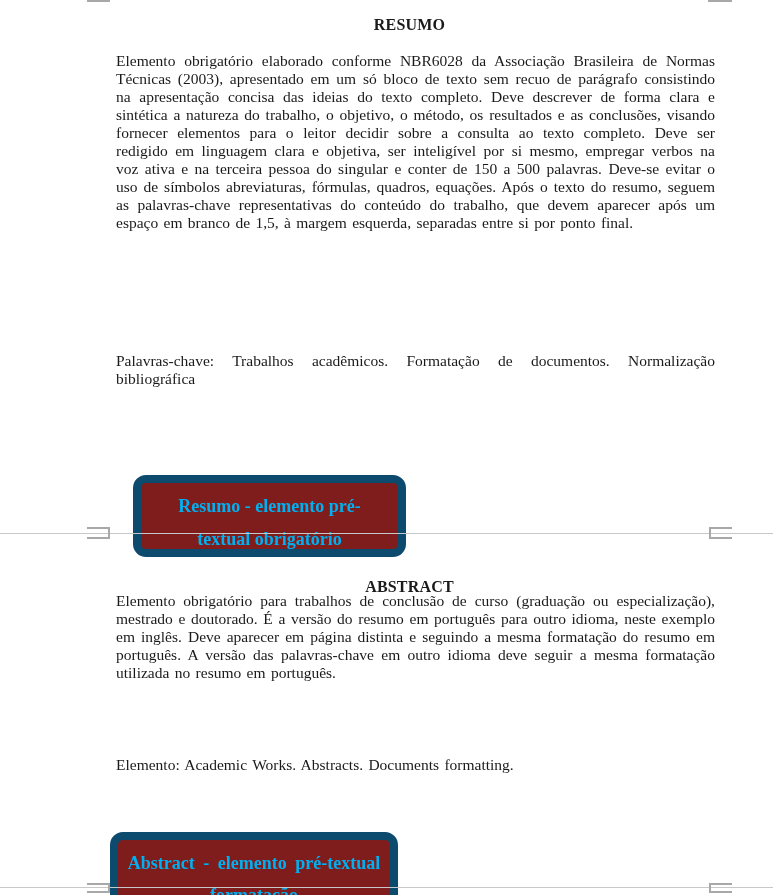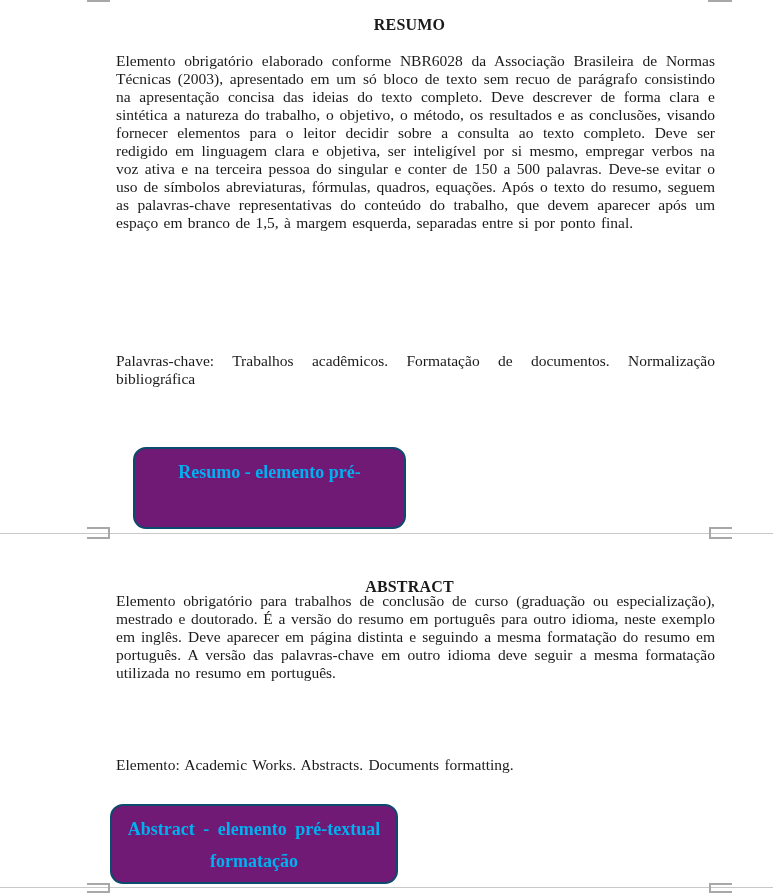--- a/index.html
+++ b/index.html
@@ -57,27 +57,28 @@
     text-align: justify;
     font-size: 15.5px;
     line-height: 18px;
     word-spacing: 1.5px;
   }
   .bold { font-weight: normal; }
   
   .callout {
     position: absolute;
     box-sizing: border-box;
-    border: 2px solid #0c4a6e;
+    border: 8px solid #0c4a6e;
     border-radius: 13px;
-    background: #701a75;
+    background: #7f1d1d;
     text-align: center;
     color: #00B0F0;
     font-weight: bold;
     font-size: 18px;
+    margin-top: 28px;
   }
   .callout .line { white-space: nowrap; }
   .callout-1 { left: 133px; top: 447px; width: 273px; height: 82px; padding-top: 7px; }
   .callout-1 .line { line-height: 33px; }
   .callout-2 { left: 110px; top: 804px; width: 288px; height: 80px; padding-top: 7px; }
   .callout-2 .line { line-height: 32px; }
   .callout-2 .line:first-child { word-spacing: 4px; }
 </style>
 </head>
 <body>
@@ -89,20 +90,21 @@
 
   <div>
     <div class="heading" style="top:2px;">RESUMO</div>
 
     <p class="para" style="top:52px;">Elemento obrigatório elaborado conforme NBR6028 da Associação Brasileira de Normas Técnicas (2003), apresentado em um só bloco de texto sem recuo de parágrafo consistindo na apresentação concisa das ideias do texto completo. Deve descrever de forma clara e sintética a natureza do trabalho, o objetivo, o método, os resultados e as conclusões, visando fornecer elementos para o leitor decidir sobre a consulta ao texto completo. Deve ser redigido em linguagem clara e objetiva, ser inteligível por si mesmo, empregar verbos na voz ativa e na terceira pessoa do singular e conter de 150 a 500 palavras. Deve-se evitar o uso de símbolos abreviaturas, fórmulas, quadros, equações. Após o texto do resumo, seguem as palavras-chave representativas do conteúdo do trabalho, que devem aparecer após um espaço em branco de 1,5, à margem esquerda, separadas entre si por ponto final.</p>
 
     <p class="para" style="top:352px;"><span class="bold">Palavras-chave</span><span>: Trabalhos acadêmicos. Formatação de documentos. Normalização bibliográfica</span></p>
 
     <div class="callout callout-1">
       <div class="line">Resumo - elemento pré-</div>
+      <div class="line">textual obrigatório</div>
     </div>
   </div>
 
   <div class="boundary-line" style="top:533px;"></div>
   <div class="bracket open-left" style="left:87px; top:527px; height:12px;"></div>
   <div class="bracket open-right" style="left:709px; top:527px; height:12px;"></div>
 
   <div>
     <div class="heading" style="top:564px;">ABSTRACT</div>
 

